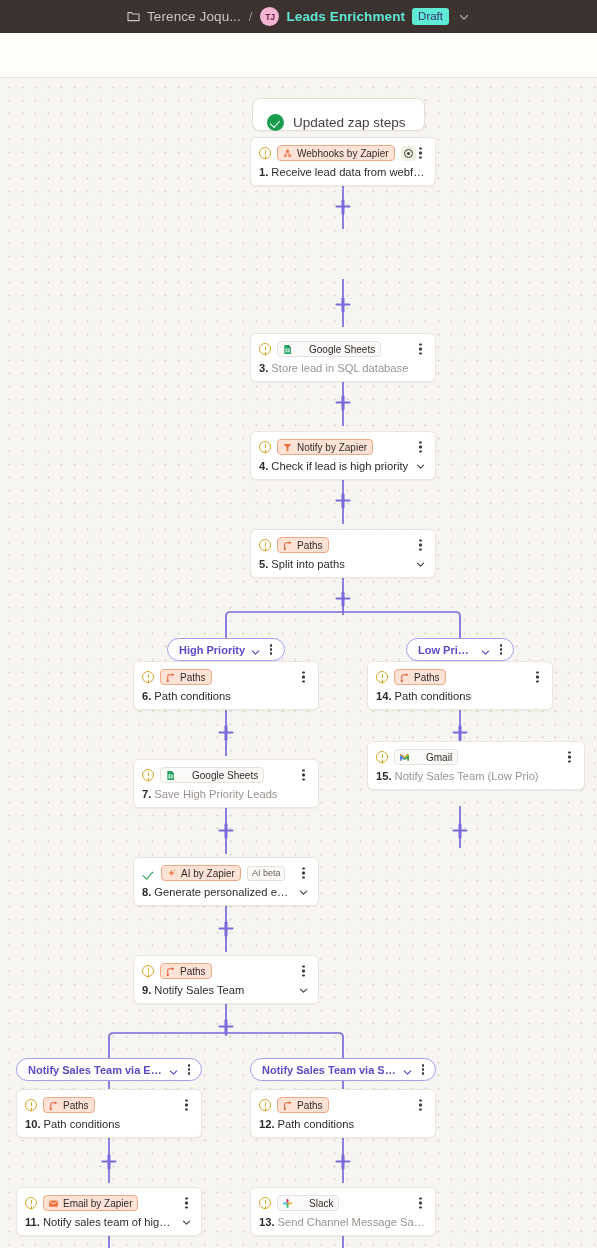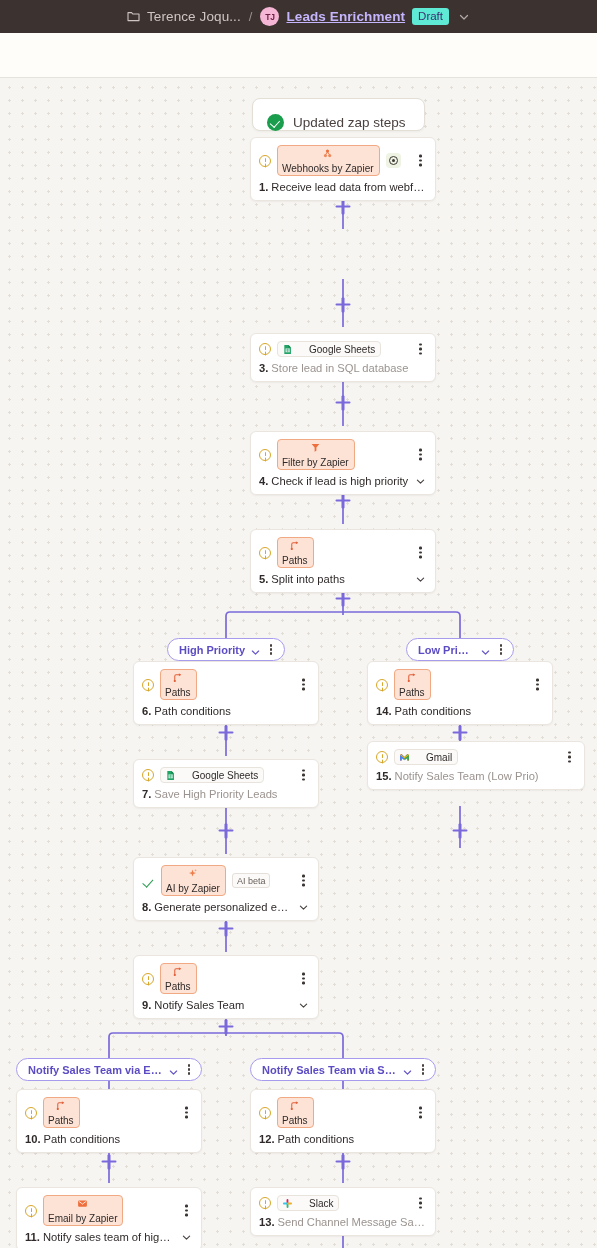--- a/index.html
+++ b/index.html
@@ -26,22 +26,22 @@
   }
   .tb-sep { color: #9b908d; font-size: 13px; margin: 0 1px; }
   .tb-avatar {
     width: 19px; height: 19px; border-radius: 50%;
     background: #f5b5d5; color: #6d2146;
     font-size: 8.5px; font-weight: bold;
     display: flex; align-items: center; justify-content: center;
     letter-spacing: -.2px; flex: 0 0 auto;
   }
   .tb-title {
-    color: #c4b5fd; font-size: 13.5px; font-weight: bold;
-    white-space: nowrap; letter-spacing: .1px; text-decoration: underline;
+    color: #5eead4; font-size: 13.5px; font-weight: bold;
+    white-space: nowrap; letter-spacing: .1px;
   }
   .tb-badge {
     background: #5eead4; color: #3d2f6e;
     font-size: 11.5px; padding: 2px 6px 3px; border-radius: 3px;
     white-space: nowrap;
   }
   .tb-chevron { margin-left: 2px; opacity: .72; }
   .tb-chevron svg { display:block; }
 
   
@@ -136,21 +136,21 @@
   }
 
   
   .app-chip {
     display: flex; align-items: center; gap: 4px;
     border: 1px solid transparent; border-radius: 4px;
     padding: 1.5px 5px 1.5px 4px;
     font-size: 10px; color: #2f2a29; white-space: nowrap;
     flex: 0 0 auto;
   }
-  .app-chip.hl { background: #fde3d6; border-color: #f0a983; flex-direction: column; }
+  .app-chip.hl { background: #fde3d6; border-color: #f0a983; }
   .app-chip.plain { background: #fbfaf8; border-color: #e8e4dd; gap: 16px; }
   .chip-ico { width: 11px; height: 11px; flex: 0 0 auto; display:block; }
 
   .trigger-dot {
     width: 15px; height: 15px; border-radius: 4px; background: #eef3e4;
     display: flex; align-items: center; justify-content: center; flex: 0 0 auto;
   }
   .trigger-dot .ring {
     width: 9px; height: 9px; border-radius: 50%;
     border: 1.4px solid #3d3733; display:flex; align-items:center; justify-content:center;
@@ -338,21 +338,21 @@
         </span>
       </div>
     </div>
   <div class="card" style="left:250px; top:353px; width:186px;">
       <div class="card-top">
         <span class="stat-warn"></span>
         <span class="app-chip hl">
           <svg class="chip-ico" viewBox="0 0 16 16">
             <path d="M2.4 3h11.2l-4.3 5v4.6L6.7 14V8z" fill="#ee6f3d"></path>
           </svg>
-          <span>Filter by Zapier</span>
+          <span>Notify by Zapier</span>
         </span>
         <span class="kebab">
           <i></i>
           <i></i>
           <i></i>
         </span>
       </div>
       <div class="card-title">
         <span class="card-title-left">
           <span class="t-num">4.</span>

